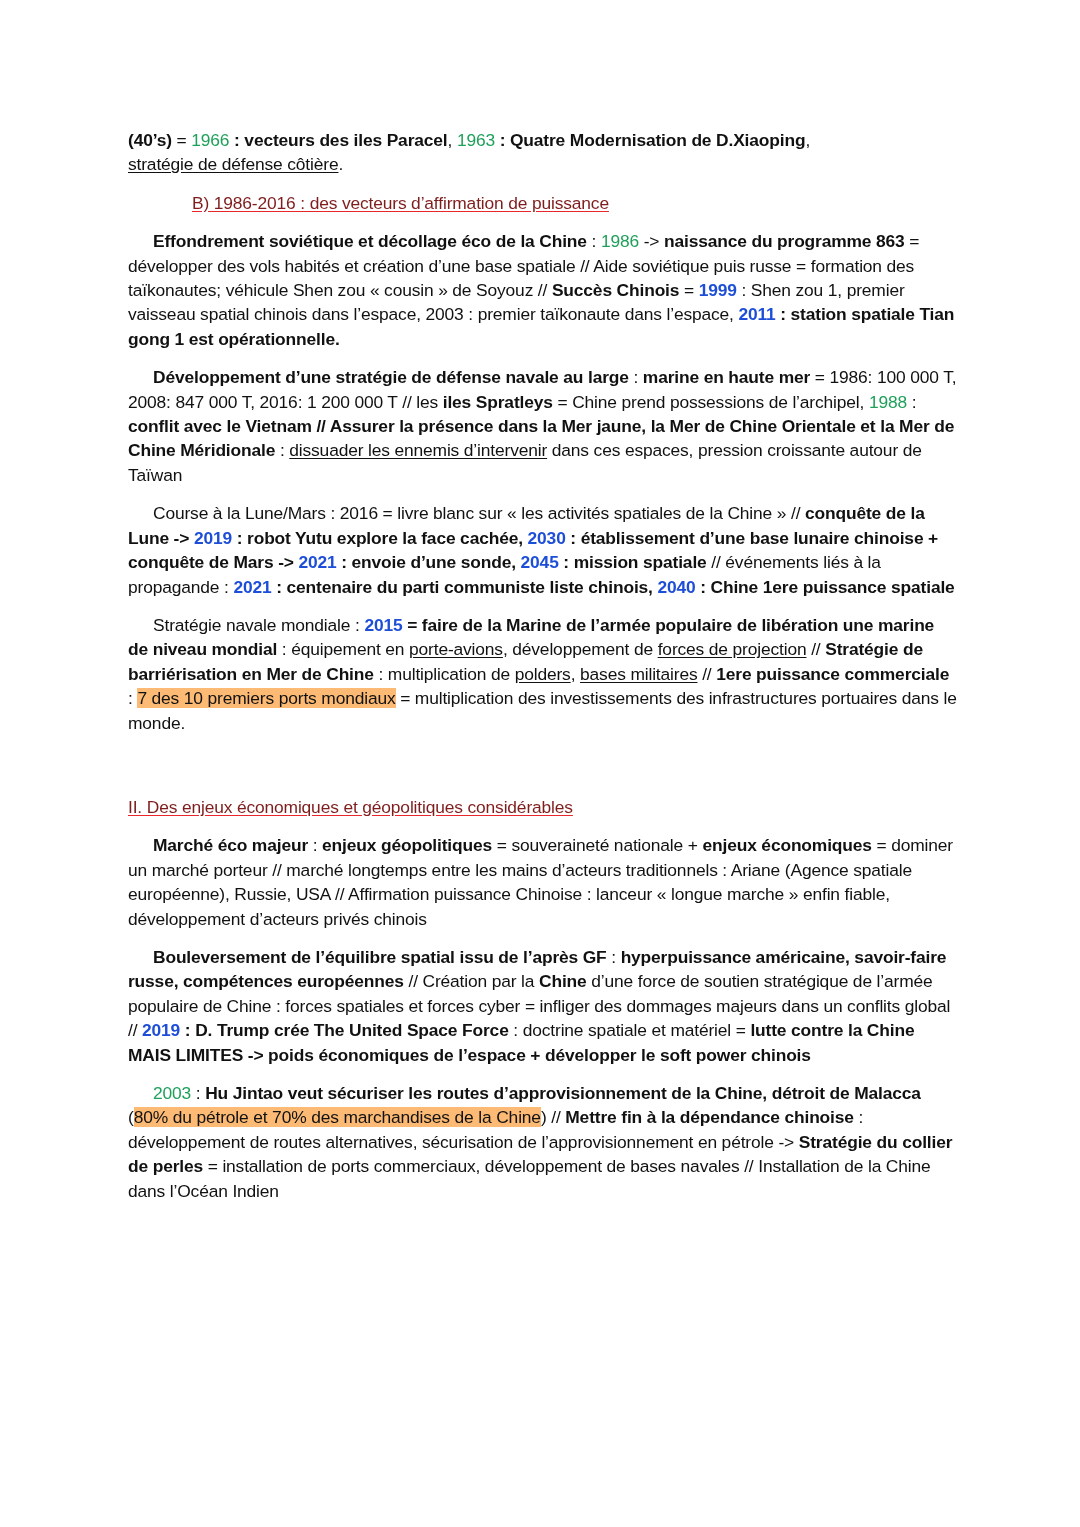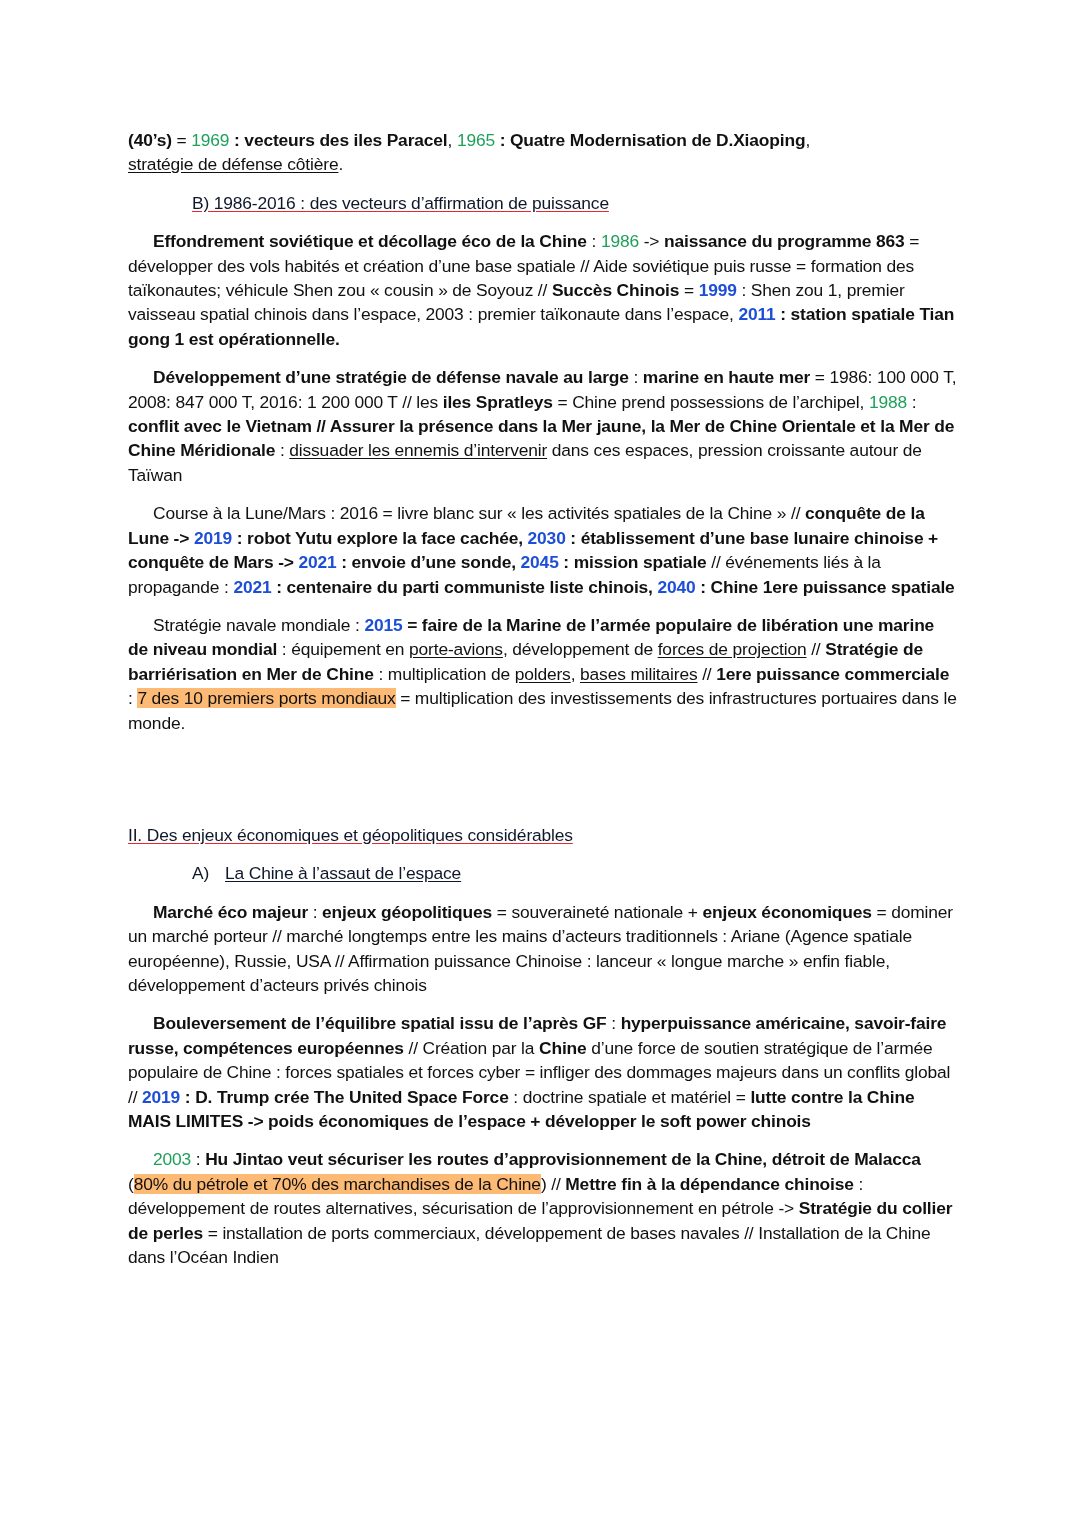--- a/index.html
+++ b/index.html
@@ -27,32 +27,32 @@
     p {
       margin: 0;
     }
     .para {
       margin-bottom: 14px;
     }
     .indent {
       text-indent: 25px;
     }
     .heading {
-      color: #0f172a;
+      color: #7f1d1d;
       text-decoration: underline;
       text-decoration-color: #e8262b;
       text-underline-offset: 2px;
       margin-bottom: 14px;
     }
     .h-sub {
       padding-left: 64px;
     }
     .h-main {
       padding-left: 0;
-      margin-top: 88px;
+      margin-top: 60px;
     }
     .h-sub .letter {
       display: inline-block;
       width: 33px;
       text-decoration: none;
     }
     .h-sub .letter-text {
       text-decoration: underline;
     }
     b {
@@ -72,21 +72,21 @@
     .hl {
       background: #fdba74;
     }
   </style>
 </head>
 <body>
 
 <div class="page">
 
   <p class="para">
-    <b>(40’s)</b><span> = </span><span class="g">1969</span><b> : vecteurs des iles Paracel</b><span>, </span><span class="g">1965</span><b> : Quatre Modernisation de D.Xiaoping</b><span>,</span><br><span class="u">stratégie de défense côtière</span><span>.</span>
+    <b>(40’s)</b><span> = </span><span class="g">1966</span><b> : vecteurs des iles Paracel</b><span>, </span><span class="g">1963</span><b> : Quatre Modernisation de D.Xiaoping</b><span>,</span><br><span class="u">stratégie de défense côtière</span><span>.</span>
   </p>
 
   <p class="heading h-sub">B) 1986-2016 : des vecteurs d’affirmation de puissance</p>
 
   <p class="para indent">
     <b>Effondrement soviétique et décollage éco de la Chine</b><span> : </span><span class="g">1986</span><span> -&gt; </span><b>naissance du programme 863</b><span> = développer des vols habités et création d’une base spatiale // Aide soviétique puis russe = formation des taïkonautes; véhicule Shen zou « cousin » de Soyouz // </span><b>Succès Chinois</b><span> = </span><span class="gb">1999</span><span> : Shen zou 1, premier vaisseau spatial chinois dans l’espace, 2003 : premier taïkonaute dans l’espace, </span><span class="gb">2011</span><b> : station spatiale Tian gong 1 est opérationnelle.</b>
   </p>
 
   <p class="para indent">
     <b>Développement d’une stratégie de défense navale au large</b><span> : </span><b>marine en haute mer</b><span> = 1986: 100 000 T, 2008: 847 000 T, 2016: 1 200 000 T // les </span><b>iles Spratleys</b><span> = Chine prend possessions de l’archipel, </span><span class="g">1988</span><span> : </span><b>conflit avec le Vietnam // Assurer la présence dans la Mer jaune, la Mer de Chine Orientale et la Mer de Chine Méridionale</b><span> : </span><span class="u">dissuader les ennemis d’intervenir</span><span> dans ces espaces, pression croissante autour de Taïwan</span>
@@ -96,21 +96,20 @@
   <p class="para indent">
     <span>Course à la Lune/Mars : 2016 = livre blanc sur « les activités spatiales de la Chine » // </span><b>conquête de la Lune -&gt; </b><span class="gb">2019</span><b> : robot Yutu explore la face cachée, </b><span class="gb">2030</span><b> : établissement d’une base lunaire chinoise + conquête de Mars -&gt; </b><span class="gb">2021</span><b> : envoie d’une sonde, </b><span class="gb">2045</span><b> : mission spatiale</b><span> // événements liés à la propagande : </span><span class="gb">2021</span><b> : centenaire du parti communiste liste chinois, </b><span class="gb">2040</span><b> : Chine 1ere puissance spatiale</b>
   </p>
 
   <p class="para indent">
     <span>Stratégie navale mondiale : </span><span class="gb">2015</span><b> = faire de la Marine de l’armée populaire de libération une marine de niveau mondial</b><span> : équipement en </span><span class="u">porte-avions</span><span>, développement de </span><span class="u">forces de projection</span><span> // </span><b>Stratégie de barriérisation en Mer de Chine</b><span> : multiplication de </span><span class="u">polders</span><span>, </span><span class="u">bases militaires</span><span> // </span><b>1ere puissance commerciale</b><span> : </span><span class="hl">7 des 10 premiers ports mondiaux</span><span> = multiplication des investissements des infrastructures portuaires dans le monde.</span>
   </p>
 
   <p class="heading h-main">II. Des enjeux économiques et géopolitiques considérables</p>
 
-  <p class="heading h-sub"><span class="letter">A)</span><span class="letter-text">La Chine à l’assaut de l’espace</span></p>
 
   <p class="para indent">
     <b>Marché éco majeur</b><span> : </span><b>enjeux géopolitiques</b><span> = souveraineté nationale + </span><b>enjeux économiques</b><span> = dominer un marché porteur // marché longtemps entre les mains d’acteurs traditionnels : Ariane (Agence spatiale européenne), Russie, USA // Affirmation puissance Chinoise : lanceur « longue marche » enfin fiable, développement d’acteurs privés chinois</span>
   </p>
 
   <p class="para indent">
     <b>Bouleversement de l’équilibre spatial issu de l’après GF</b><span> : </span><b>hyperpuissance américaine, savoir-faire russe, compétences européennes</b><span> // Création par la </span><b>Chine</b><span> d’une force de soutien stratégique de l’armée populaire de Chine : forces spatiales et forces cyber = infliger des dommages majeurs dans un conflits global // </span><span class="gb">2019</span><b> : D. Trump crée The United Space Force</b><span> : doctrine spatiale et matériel = </span><b>lutte contre la Chine MAIS LIMITES -&gt; poids économiques de l’espace + développer le soft power chinois</b>
   </p>
 
 

